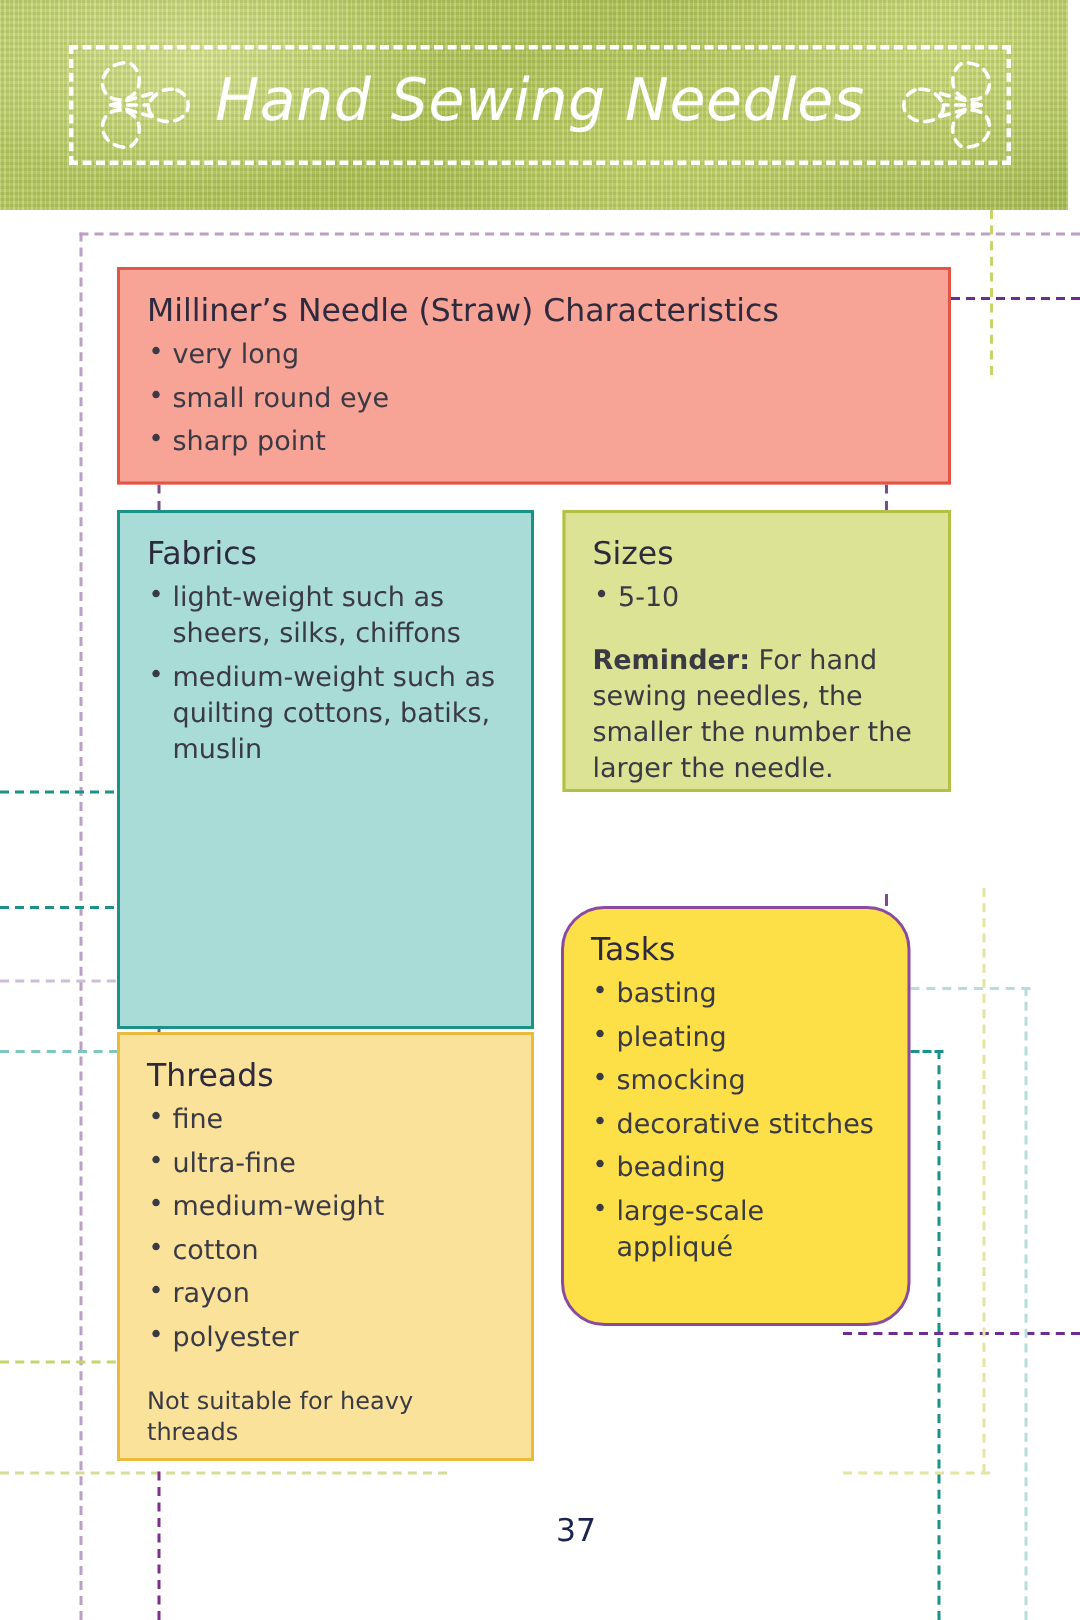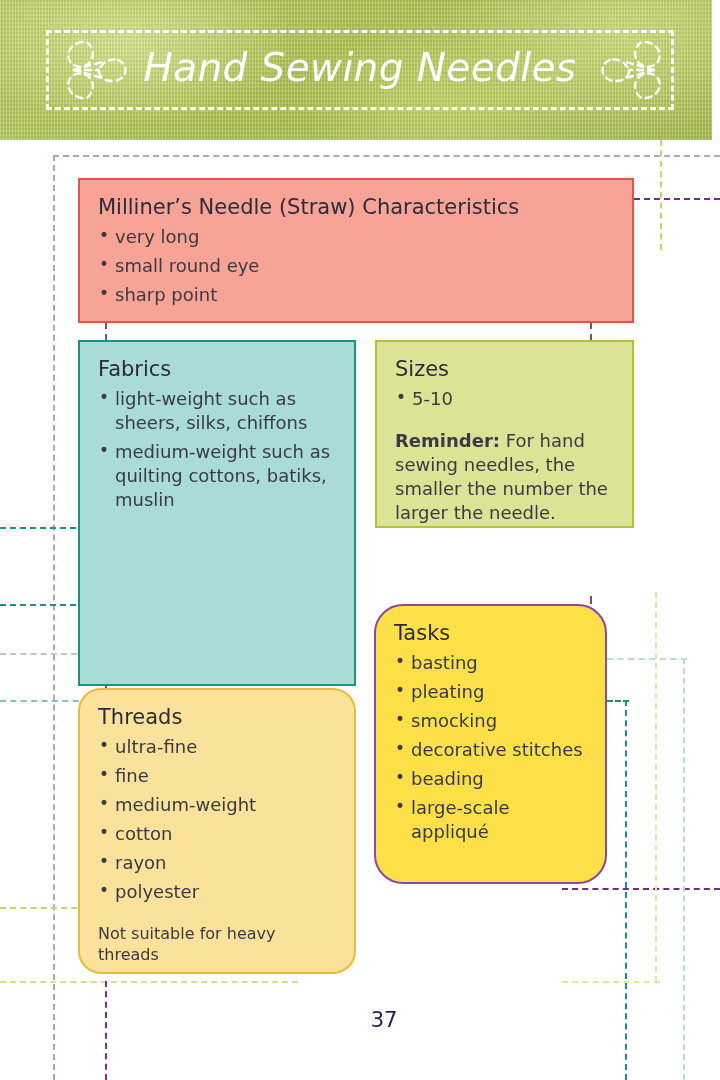--- a/index.html
+++ b/index.html
@@ -139,21 +139,21 @@
   #box-sizes {
     left: 375px; top: 340px; width: 259px; height: 188px;
     background: #dce394; border-color: #b3bf45;
   }
   #box-tasks {
     left: 374px; top: 604px; width: 233px; height: 280px;
     background: #fde047; border-color: #8b4aa0; border-radius: 29px;
   }
   #box-threads {
     left: 78px; top: 688px; width: 278px; height: 286px;
-    background: #fae29a; border-color: #e8bb3f; border-radius: 23px;
+    background: #fae29a; border-color: #e8bb3f;
   }
 
   
   .connector { position: absolute; width: 0; border-left: 2px dashed #7d4a8c; }
 
   
   #page-number {
     position: absolute;
     left: 0; top: 1008px;
     width: 720px;
@@ -258,22 +258,22 @@
       <li>smocking</li>
       <li>decorative stitches</li>
       <li>beading</li>
       <li>large-scale appliqué</li>
     </ul>
   </div>
 
   <div class="box" id="box-threads">
     <div class="box-title">Threads</div>
     <ul>
+      <li>fine</li>
       <li>ultra-fine</li>
-      <li>fine</li>
       <li>medium-weight</li>
       <li>cotton</li>
       <li>rayon</li>
       <li>polyester</li>
     </ul>
     <div class="footnote">Not suitable for heavy threads</div>
   </div>
 
   <div id="page-number">37</div>
 

